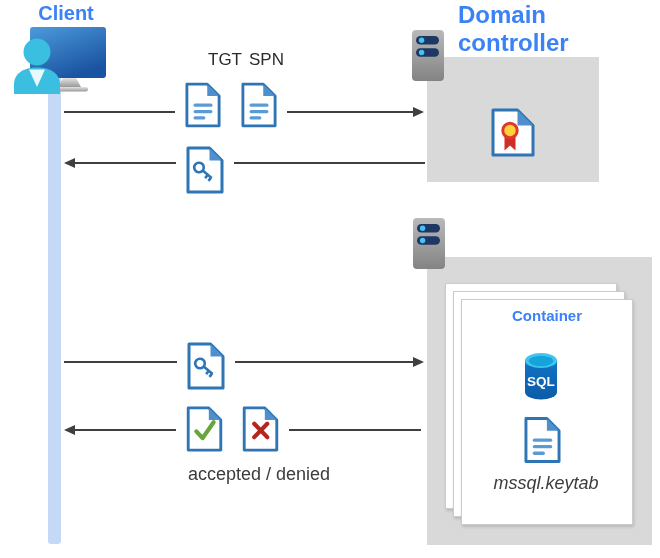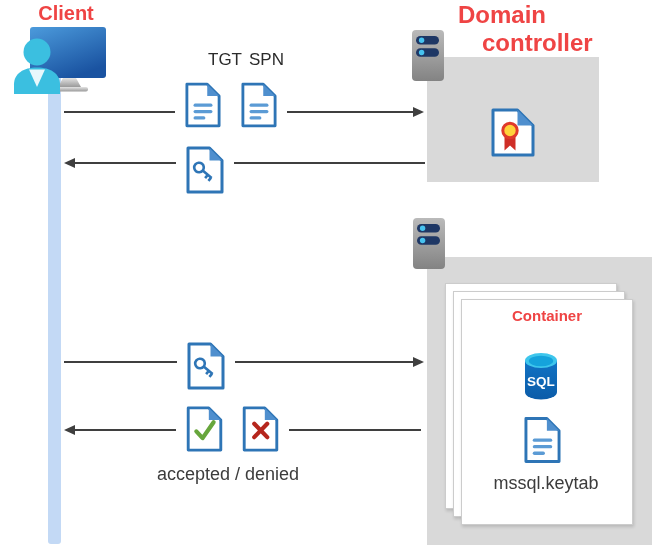--- a/index.html
+++ b/index.html
@@ -1,19 +1,19 @@
 <!DOCTYPE html>
 <html><head>
 <meta charset="utf-8">
 <style>
   html,body{margin:0;padding:0;background:#fff;}
   .stage{position:relative;width:660px;height:558px;background:#fff;overflow:hidden;
          font-family:"Liberation Sans","DejaVu Sans",sans-serif;}
   .abs{position:absolute;}
-  .lbl{position:absolute;color:#ef4444;}
+  .lbl{position:absolute;color:#3b82f6;}
   .bold{font-weight:bold;}
   .hline{position:absolute;height:1.7px;background:#3f3f3f;}
   .ah{position:absolute;width:0;height:0;border-top:5.5px solid transparent;border-bottom:5.5px solid transparent;}
   .ah.r{border-left:11.5px solid #3f3f3f;}
   .ah.l{border-right:11.5px solid #3f3f3f;}
   .box{position:absolute;background:#d9d9d9;}
   .sheet{position:absolute;width:170px;height:224px;background:#fff;border:1px solid #cccccc;
          box-shadow:1px 2px 3px rgba(0,0,0,0.15);}
   .docwrap{position:absolute;background:#fff;padding:0 10px;line-height:0;}
   .lifeline{position:absolute;left:48px;top:70px;width:13px;height:474px;background:#c3d9f5;
@@ -161,26 +161,26 @@
 
   <svg class="abs" style="left:524px;top:416px;" width="37" height="48" viewBox="0 0 38 48">
     <use href="#page38"></use>
       <use href="#textlines38"></use>
   </svg>
 
   <div class="lbl bold" style="left:24px;top:2px;width:84px;text-align:center;font-size:20px;">Client</div>
 
   <div class="lbl bold" style="left:458px;top:1px;width:160px;font-size:24px;line-height:28px;">
     <span style="display:block;">Domain</span>
-    <span style="display:block;margin-left:24px;">controller</span>
+    <span style="display:block;">controller</span>
   </div>
 
 
   <div class="lbl bold" style="left:461px;top:307px;width:172px;text-align:center;font-size:15px;">Container</div>
 
-  <div class="lbl" style="left:457px;top:473px;width:178px;text-align:center;font-size:18px;color:#3c3c3c;">mssql.keytab</div>
+  <div class="lbl" style="left:457px;top:473px;width:178px;text-align:center;font-size:18px;color:#3c3c3c;font-style:italic;">mssql.keytab</div>
 
   <div class="lbl" style="left:178px;top:50px;width:50px;text-align:center;font-size:17px;color:#2b2b2b;margin-left:22px;">TGT</div>
   <div class="lbl" style="left:234px;top:50px;width:50px;text-align:right;font-size:17px;color:#2b2b2b;">SPN</div>
 
-  <div class="lbl" style="left:126px;top:464px;width:204px;text-align:center;font-size:18px;color:#3c3c3c;">accepted / denied</div>
+  <div class="lbl" style="left:126px;top:464px;width:204px;text-align:right;font-size:18px;color:#3c3c3c;">accepted / denied</div>
 
 </div>
 
 </body></html>

